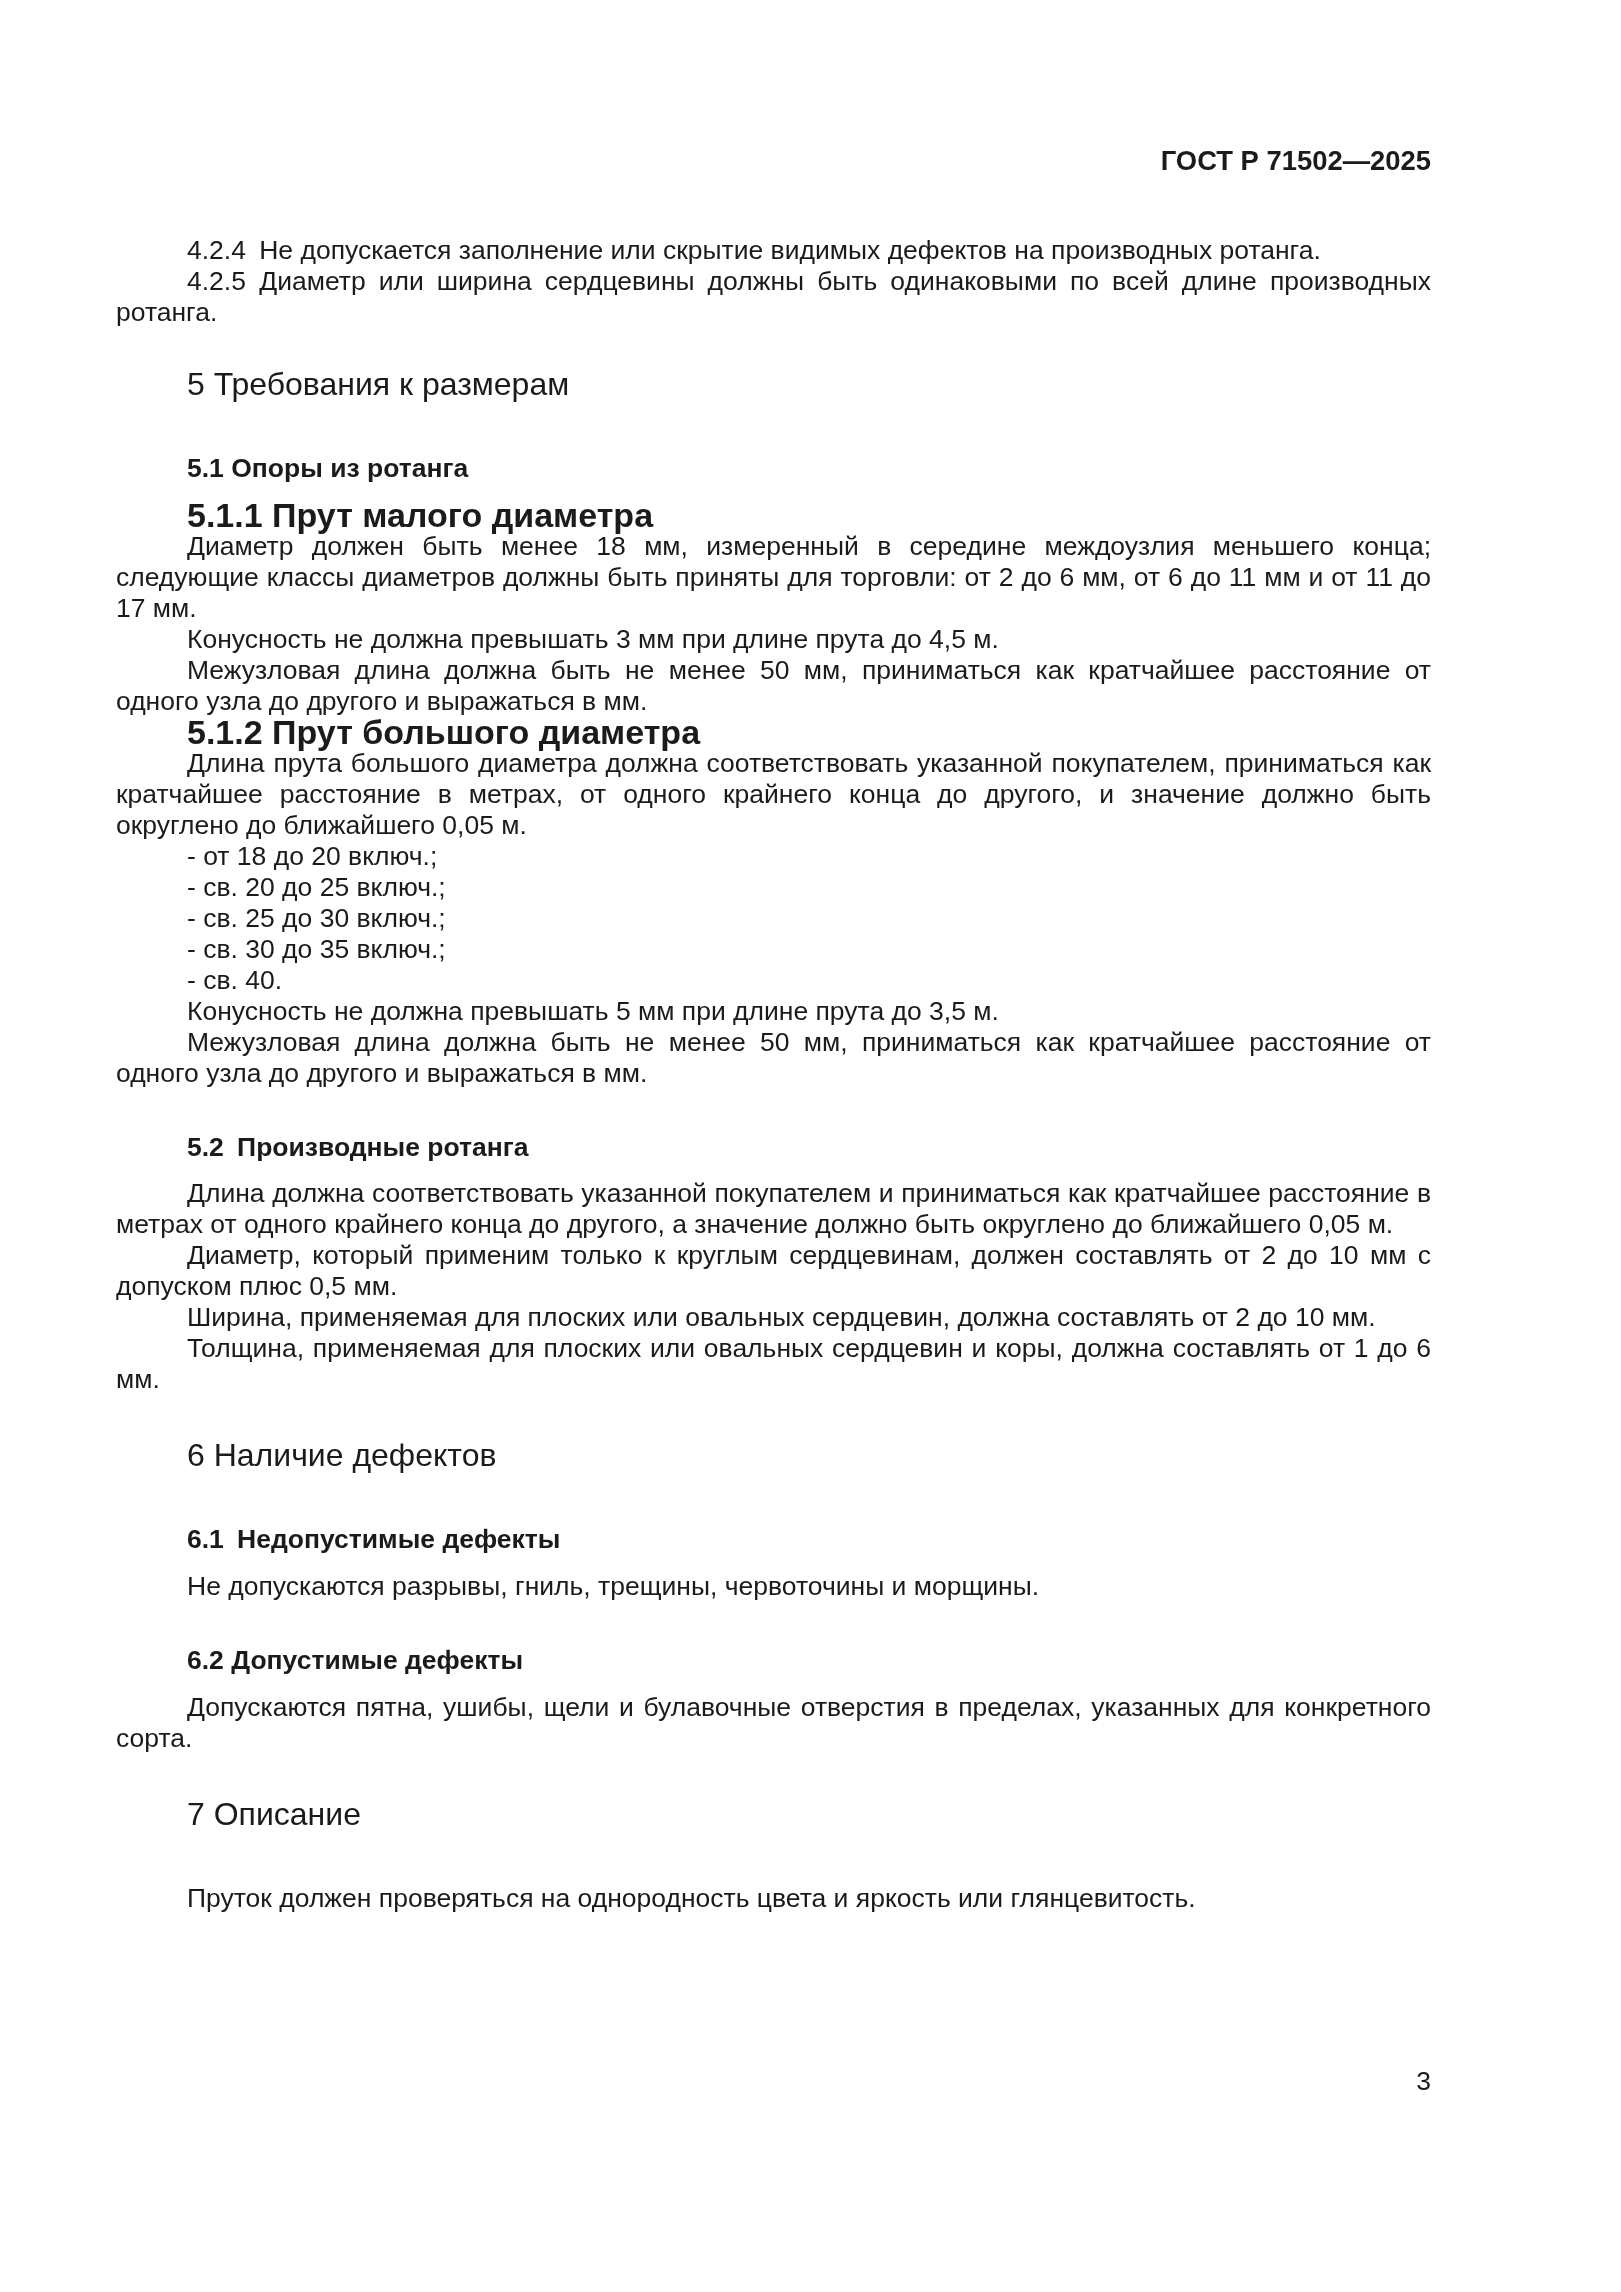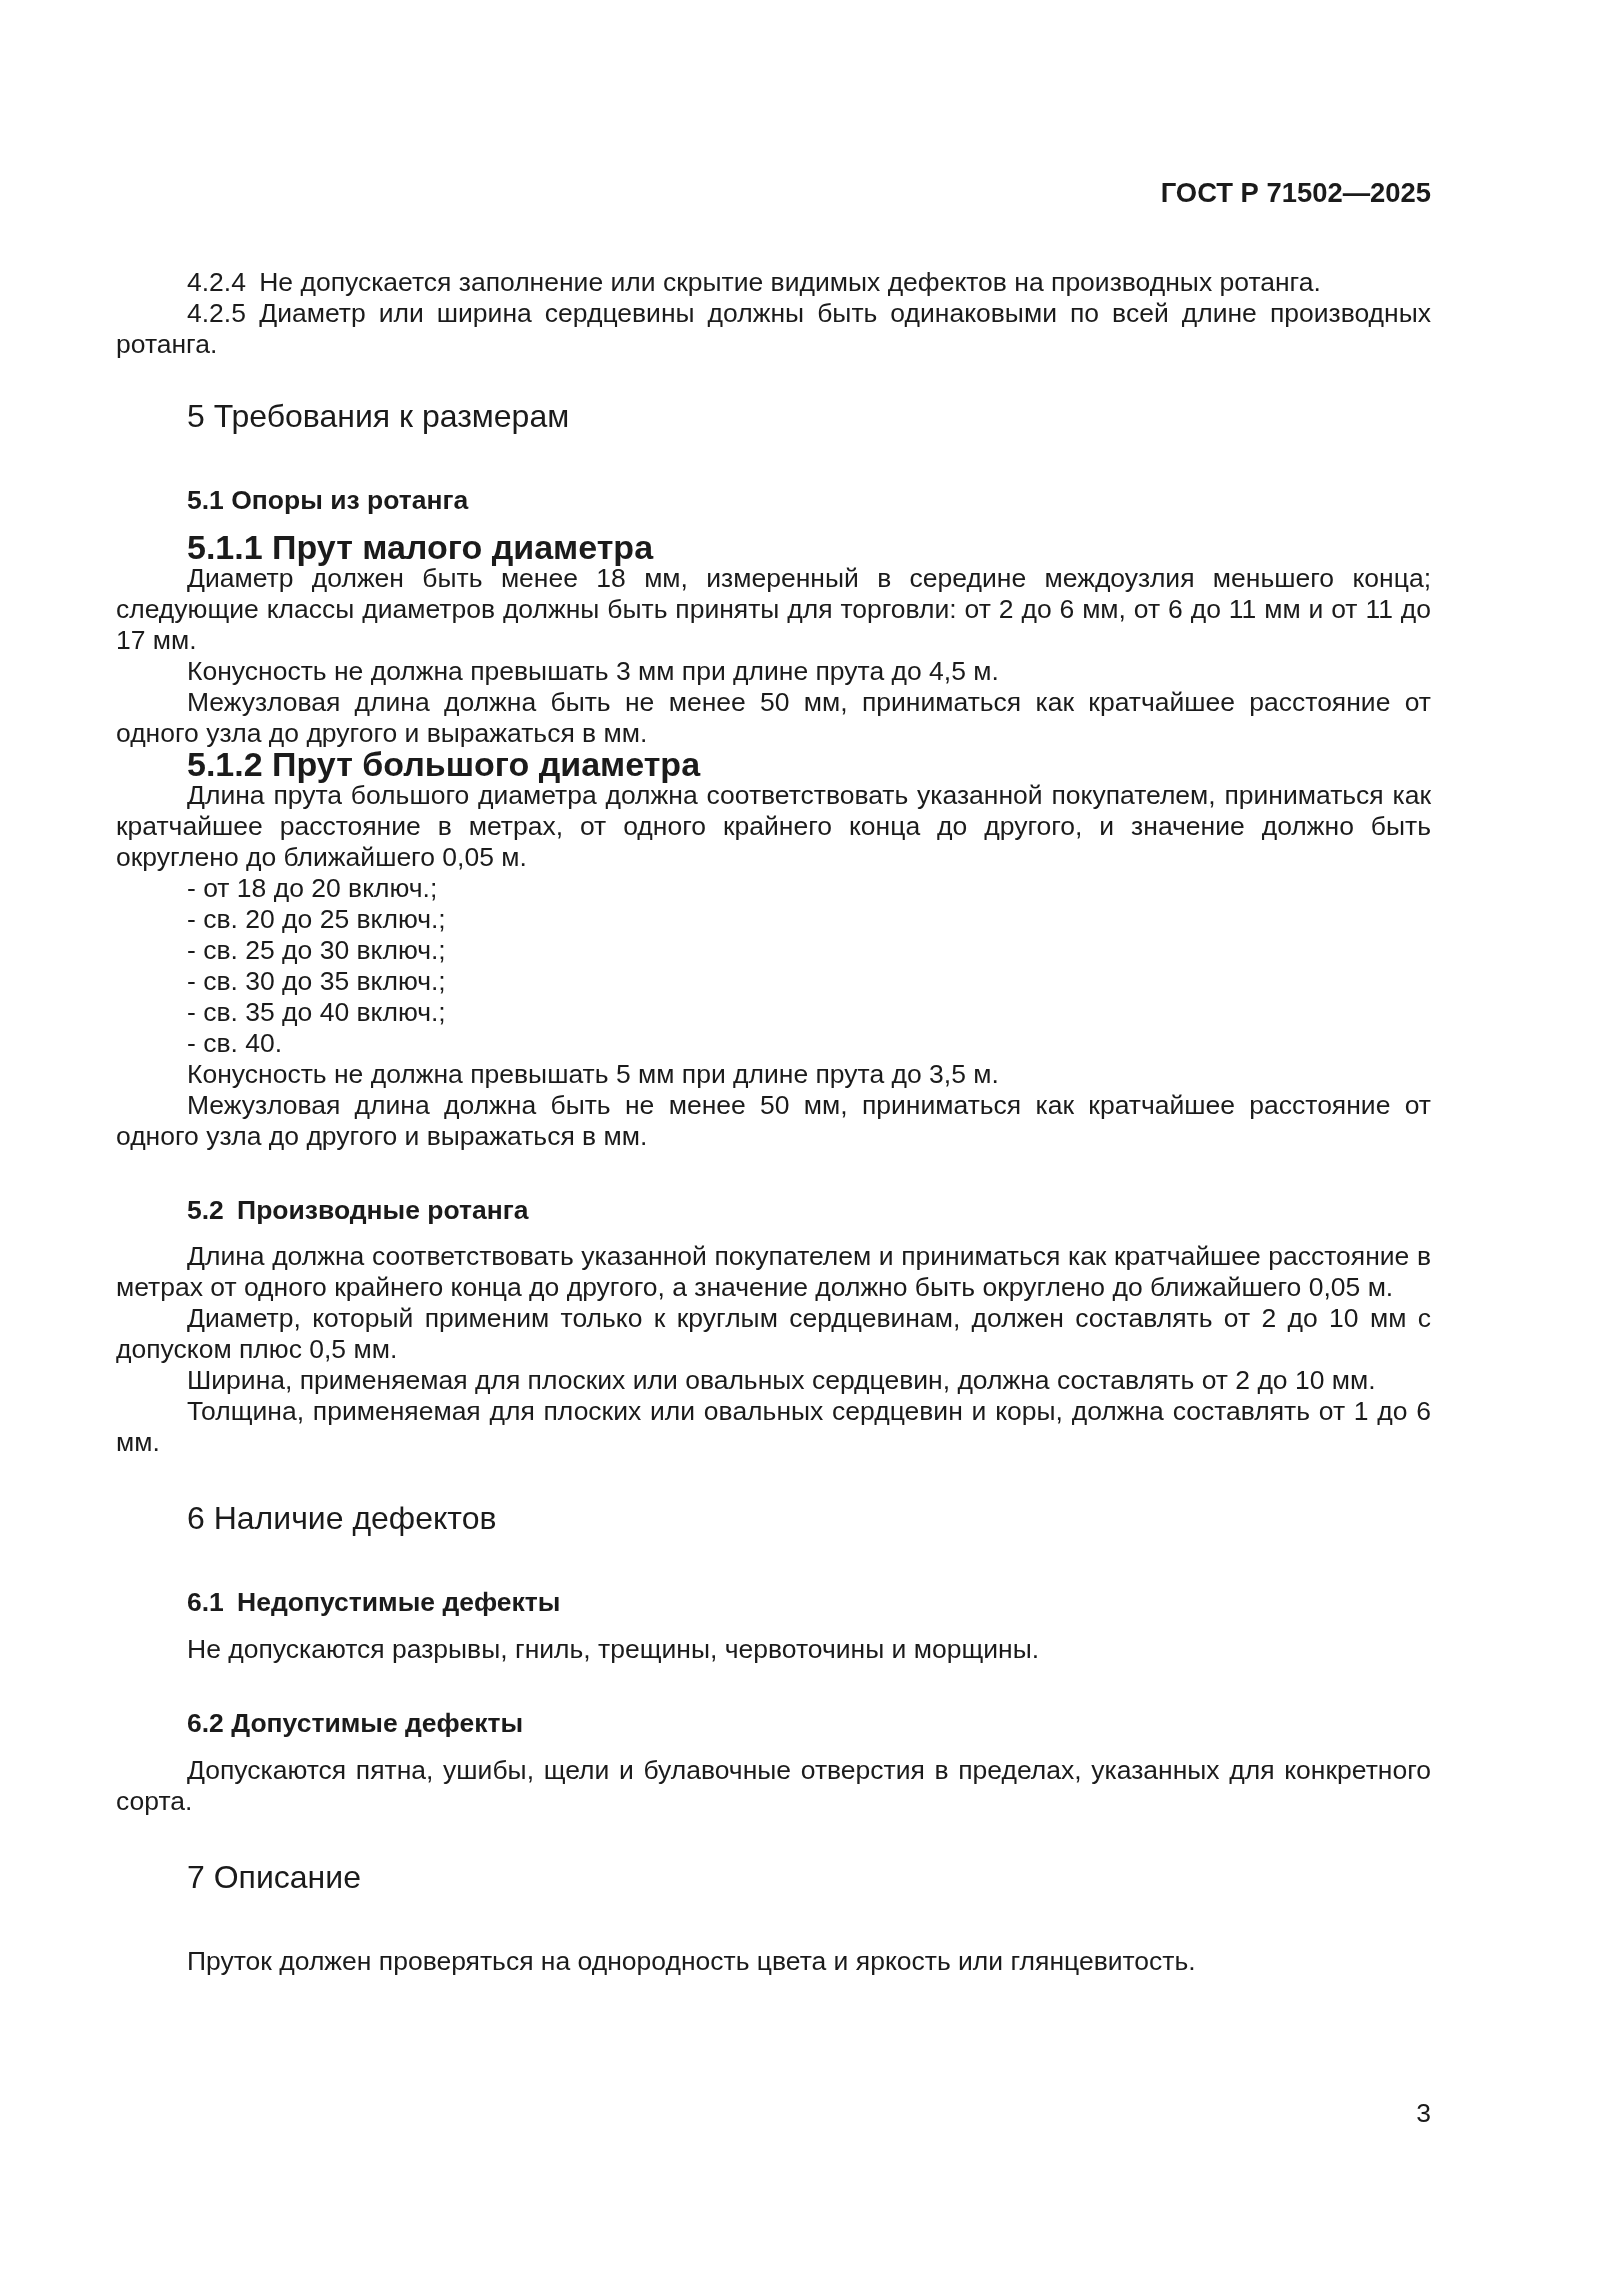--- a/index.html
+++ b/index.html
@@ -6,21 +6,20 @@
   html, body { background: #ffffff; }
   .page {
     position: relative;
     width: 1621px;
     height: 2095px;
     background: #ffffff;
     color: #1b1b1b;
     font-family: "Liberation Sans", sans-serif;
     padding: 145px 190px 0 116px;
     overflow: hidden;
-    margin-top: 32px;
   }
   .doc-header {
     text-align: right;
     font-weight: bold;
     font-size: 27.4px;
     line-height: 31px;
     margin-bottom: 59px;
   }
   .body-p {
     font-size: 26.5px;
@@ -86,21 +85,20 @@
     <p class="body-p">Межузловая длина должна быть не менее 50 мм, приниматься как кратчайшее расстояние от одного узла до другого и выражаться в мм.</p>
 
     <p class="clause-title">5.1.2 Прут большого диаметра</p>
     <p class="body-p">Длина прута большого диаметра должна соответствовать указанной покупателем, приниматься как кратчайшее расстояние в метрах, от одного крайнего конца до другого, и значение должно быть округлено до ближайшего 0,05 м.</p>
 
     <ul class="dash-list">
       <li>- от 18 до 20 включ.;</li>
       <li>- св. 20 до 25 включ.;</li>
       <li>- св. 25 до 30 включ.;</li>
       <li>- св. 30 до 35 включ.;</li>
-      <li>- св. 35 до 40 включ.;</li>
       <li>- св. 40.</li>
     </ul>
 
     <p class="body-p">Конусность не должна превышать 5 мм при длине прута до 3,5 м.</p>
     <p class="body-p">Межузловая длина должна быть не менее 50 мм, приниматься как кратчайшее расстояние от одного узла до другого и выражаться в мм.</p>
 
     <h3 class="subsection-title">5.2 Производные ротанга</h3>
     <p class="body-p">Длина должна соответствовать указанной покупателем и приниматься как кратчайшее расстояние в метрах от одного крайнего конца до другого, а значение должно быть округлено до ближайшего 0,05 м.</p>
     <p class="body-p">Диаметр, который применим только к круглым сердцевинам, должен составлять от 2 до 10 мм с допуском плюс 0,5 мм.</p>
     <p class="body-p">Ширина, применяемая для плоских или овальных сердцевин, должна составлять от 2 до 10 мм.</p>

